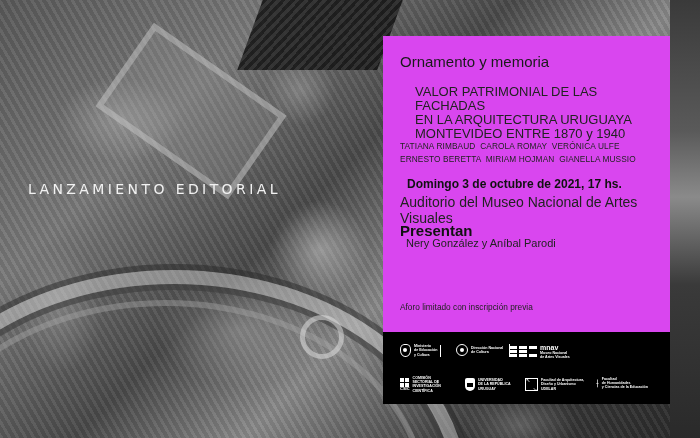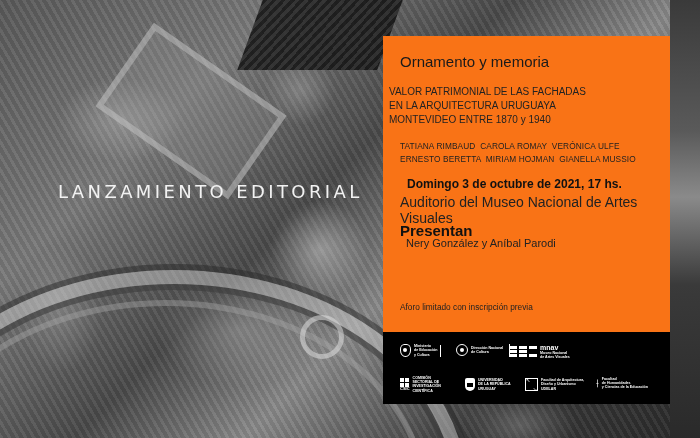--- a/index.html
+++ b/index.html
@@ -28,26 +28,26 @@
     background: rgba(150,150,150,0.25); }
   .dark-corner { position: absolute; left: 250px; top: 0; width: 140px; height: 70px;
     background: repeating-linear-gradient(120deg, #111 0 4px, #2a2a2a 4px 8px); opacity: 0.85;
     transform: skewX(-20deg); }
   .scroll { position: absolute; left: 300px; top: 315px; width: 34px; height: 34px; border-radius: 50%;
     border: 5px solid rgba(220,220,220,0.55); }
   .right-strip { position: absolute; left: 670px; top: 0; width: 30px; height: 438px;
     background: linear-gradient(180deg, #3a3a3a 0%, #5a5a5a 30%, #8a8a8a 45%, #3a3a3a 65%, #2a2a2a 100%); }
 
   .kicker { position: absolute; left: 28px; top: 181px; color: #f2f2f2;
-    font-family: "DejaVu Sans", sans-serif; font-size: 18px; letter-spacing: 3.4px; font-weight: 400; margin-left: 30px; }
+    font-family: "DejaVu Sans", sans-serif; font-size: 14px; letter-spacing: 3.4px; font-weight: 400; }
 
   
-  .info { position: absolute; left: 383px; top: 36px; width: 287px; height: 296px; background: #f97316; color: #1a1a1a; text-decoration: underline; }
+  .info { position: absolute; left: 383px; top: 36px; width: 287px; height: 296px; background: #d946ef; color: #1a1a1a; text-decoration: underline; }
   .title { position: absolute; left: 17px; top: 17px; font-size: 15px; color: #1a1a1a; }
-  .subtitle { position: absolute; left: 6px; top: 49px; font-size: 10px; line-height: 14px; color: #222; text-transform: none; }
+  .subtitle { position: absolute; left: 32px; top: 49px; font-size: 13px; line-height: 14px; color: #222; text-transform: none; }
   .authors { position: absolute; left: 17px; top: 104px; font-size: 8.3px; line-height: 13px; color: #222; letter-spacing: 0.1px; }
   .event-date { position: absolute; left: 24px; top: 141px; font-size: 12px; font-weight: bold; color: #111; }
   .event-place { position: absolute; left: 17px; top: 158px; font-size: 14px; color: #222; }
   .presentan-label { position: absolute; left: 17px; top: 186px; font-size: 15px; font-weight: bold; color: #111; }
   .presentan-names { position: absolute; left: 23px; top: 201px; font-size: 11px; color: #222; }
   .note { position: absolute; left: 17px; top: 266px; font-size: 8.3px; color: #222; }
 
   
   .logos { position: absolute; left: 383px; top: 332px; width: 287px; height: 72px; background: #000; color: #fff; }
   .logo { position: absolute; display: flex; align-items: center; gap: 3px; }

